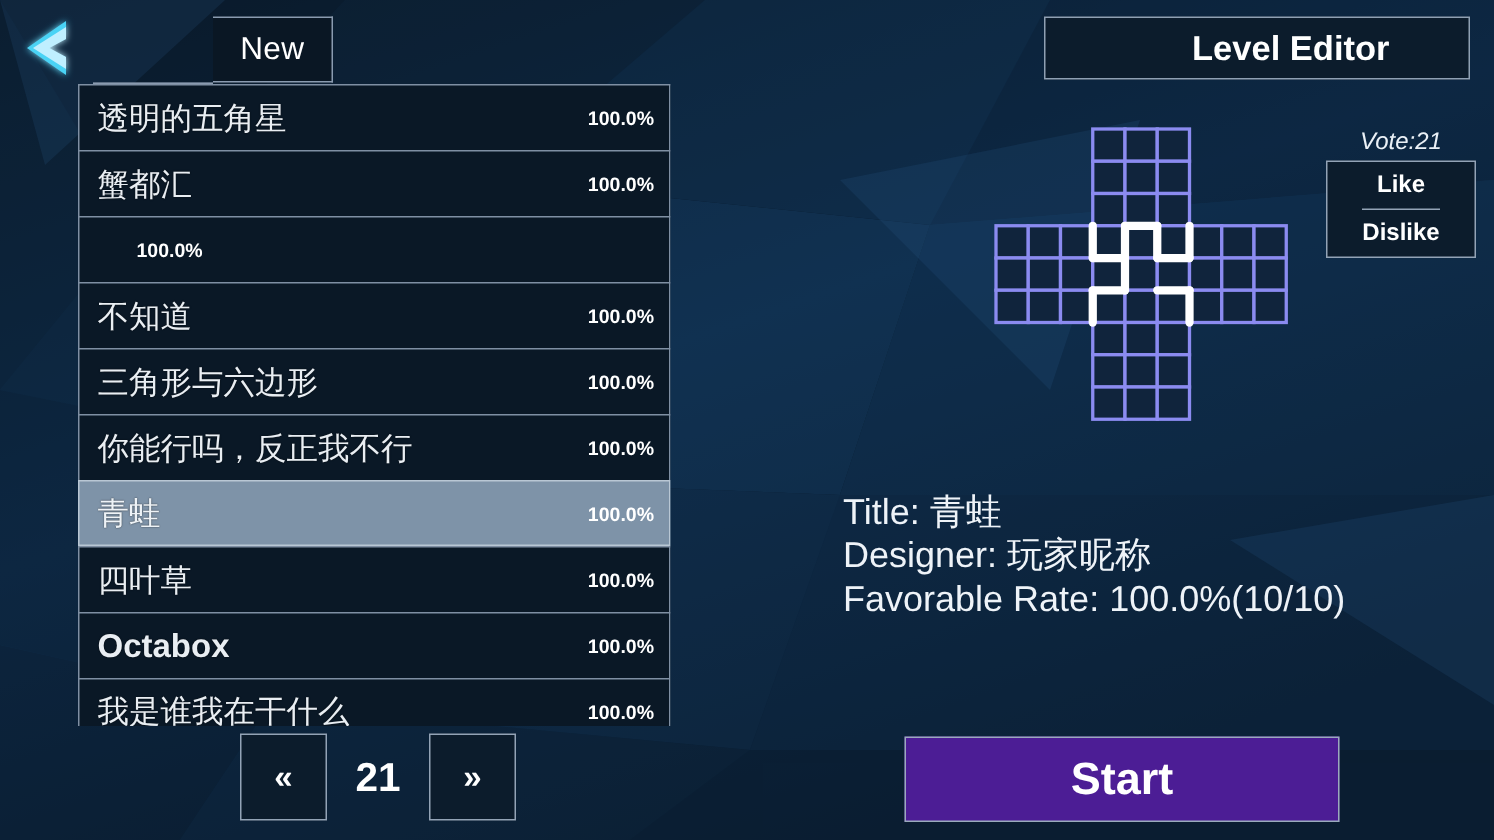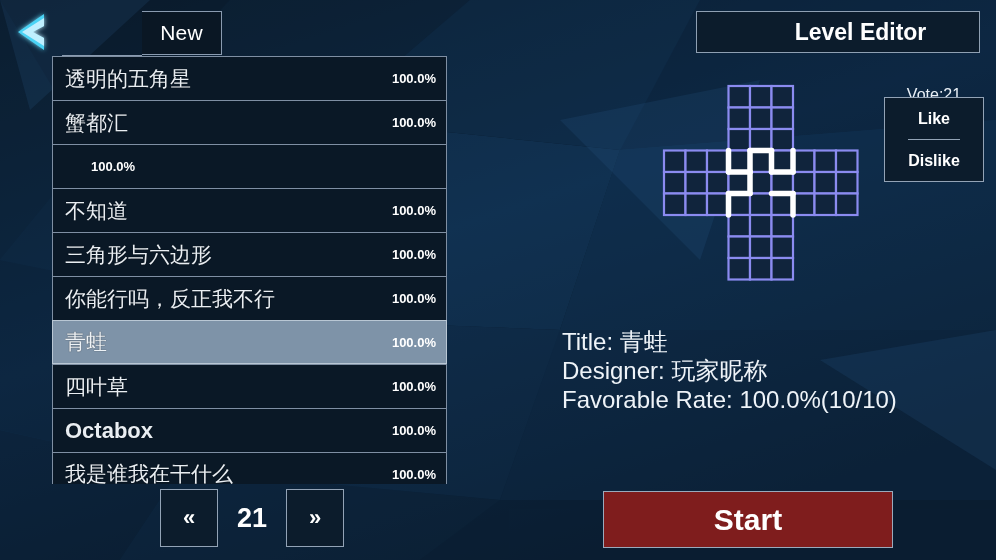--- a/index.html
+++ b/index.html
@@ -162,27 +162,28 @@
   
   .vote-label {
     position: absolute;
     left: 884px;
     top: 86px;
     width: 100px;
     text-align: center;
     color: #eaf0f6;
     font-size: 16px;
     z-index: 5;
+    font-style: italic;
   }
   .vote-box {
     position: absolute;
     left: 884px;
-    top: 97px;
+    top: 107px;
     width: 100px;
-    height: 85px;
+    height: 65px;
     border: 1px solid #93a3b6;
     background: #0c1c2c;
     z-index: 5;
     display: flex;
     flex-direction: column;
     align-items: center;
   }
   .vote-item {
     flex: 1;
     display: flex;
@@ -219,21 +220,21 @@
     white-space: nowrap;
   }
 
   
   .start-btn {
     position: absolute;
     left: 603px;
     top: 491px;
     width: 290px;
     height: 57px;
-    background: #7f1d1d;
+    background: #4c1d95;
     border: 1px solid #9aaabc;
     color: #ffffff;
     font-size: 30px;
     font-weight: bold;
     display: flex;
     align-items: center;
     justify-content: center;
     z-index: 7;
     cursor: pointer;
   }

